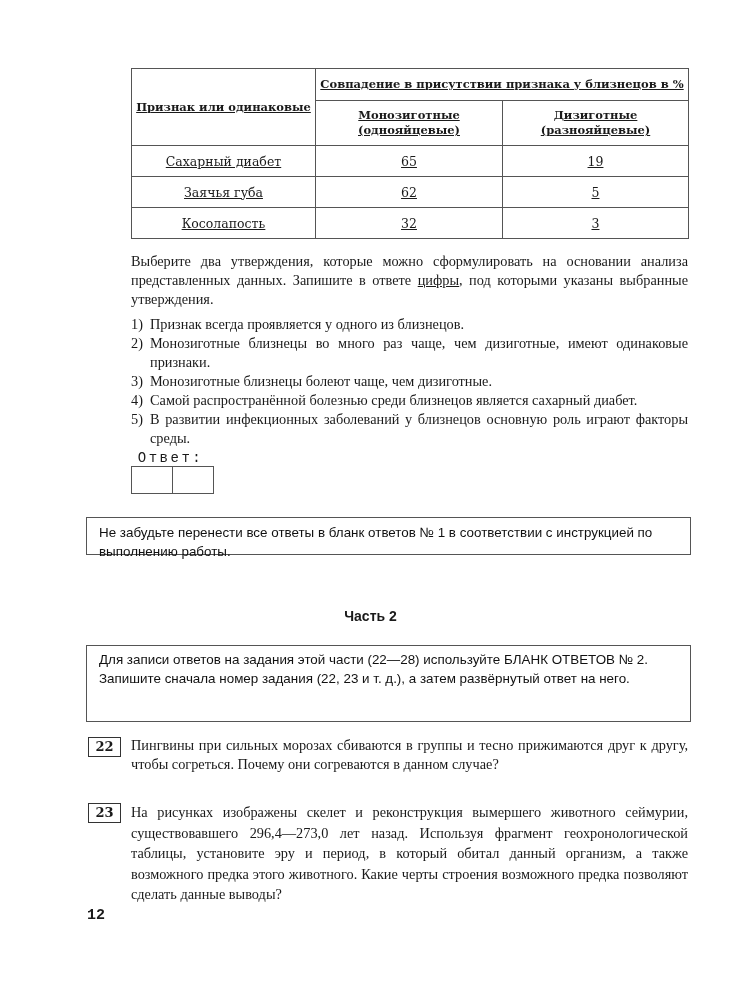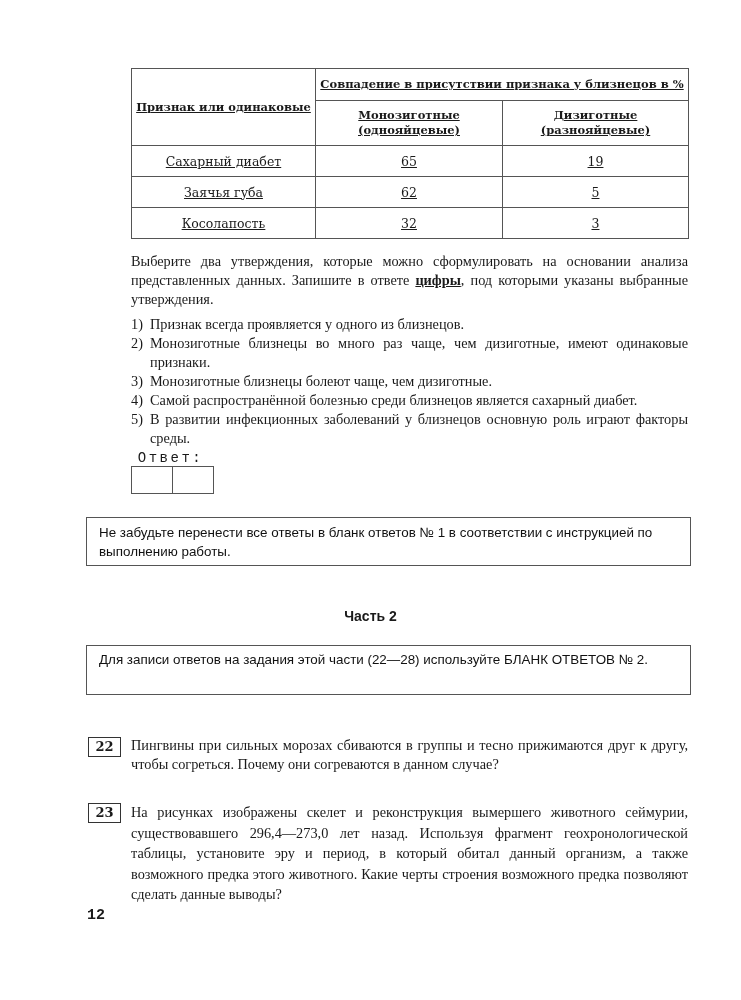--- a/index.html
+++ b/index.html
@@ -18,37 +18,37 @@
   }
   table.data .hd { font-weight:bold; font-size:11.5px; line-height:15px; }
   .r1 td { height:31px; }
   .r2 td { height:44px; }
   .rd td { height:30px; font-size:12.5px; }
   .serif-text {
     font-family:"Liberation Serif","DejaVu Serif",serif; font-size:14.3px; line-height:19px;
     text-align:justify; color:#1a1a1a;
   }
   .intro { left:131px; top:252px; width:557px; }
-  .intro u { font-weight:bold; }
+  .intro u { font-weight:normal; }
   .options { left:131px; top:315px; width:557px; }
   .opt { display:flex; margin-bottom:0; }
   .opt .num { width:19px; flex:none; }
   .opt .txt { flex:1; text-align:justify; }
   .answer-row { left:131px; top:450px; height:28px; display:flex; align-items:center;flex-direction:column; }
   .answer-label { font-family:"Liberation Mono","DejaVu Sans Mono",monospace; font-size:14px; letter-spacing:2.5px; margin-right:4px; }
   .ans-box { display:flex; border:1.5px solid #555; height:26px; }
   .ans-cell { width:40px; height:26px; }
   .ans-cell + .ans-cell { border-left:1.5px solid #555; }
   .notice {
     position:absolute; border:1.5px solid #555; box-sizing:border-box;
     font-family:"Liberation Sans","DejaVu Sans",sans-serif; font-size:13.4px; line-height:19px;
     padding:5px 12px; color:#111;
   }
-  .notice1 { left:86px; top:517px; width:605px; height:49px; }
-  .notice2 { left:86px; top:645px; width:605px; height:50px; padding-top:4px; }
+  .notice1 { left:86px; top:517px; width:605px; height:38px; }
+  .notice2 { left:86px; top:645px; width:605px; height:77px; padding-top:4px; }
   .part-title { left:0; width:741px; top:608px; text-align:center;
     font-family:"Liberation Sans","DejaVu Sans",sans-serif; font-weight:bold; font-size:14px; }
   .qnum {
     position:absolute; left:88px; width:33px; height:20px; border:1.5px solid #333; box-sizing:border-box;
     font-family:"DejaVu Serif","Liberation Serif",serif; font-weight:bold; font-size:13px;
     text-align:center; line-height:18px;
   }
   .qtext { left:131px; width:557px; }
   .page-num { left:87px; top:907px; font-family:Liberation Mono, monospace; font-weight:bold; font-size:15px; }
 </style>
@@ -123,20 +123,21 @@
     <div class="ans-cell"></div>
   </div>
 </div>
 
 <div class="notice notice1">Не забудьте перенести все ответы в бланк ответов № 1 в соответствии с инструкцией по выполнению работы.</div>
 
 <div class="abs part-title">Часть 2</div>
 
 <div class="notice notice2">
   <div>Для записи ответов на задания этой части (22—28) используйте БЛАНК ОТВЕТОВ № 2.</div>
+  <div>Запишите сначала номер задания (22, 23 и т. д.), а затем развёрнутый ответ на него.</div>
 </div>
 
 <div class="qnum" style="top:737px">22</div>
 <div class="abs serif-text qtext" style="top:736px">Пингвины при сильных морозах сбиваются в группы и тесно прижимаются друг к другу, чтобы согреться. Почему они согреваются в данном случае?</div>
 
 <div class="qnum" style="top:803px">23</div>
 <div class="abs serif-text qtext" style="top:802px; line-height:20.5px">На рисунках изображены скелет и реконструкция вымершего животного сеймурии, существовавшего 296,4—273,0 лет назад. Используя фрагмент геохронологической таблицы, установите эру и период, в который обитал данный организм, а также возможного предка этого животного. Какие черты строения возможного предка позволяют сделать данные выводы?</div>
 
 <div class="abs page-num">12</div>
 

